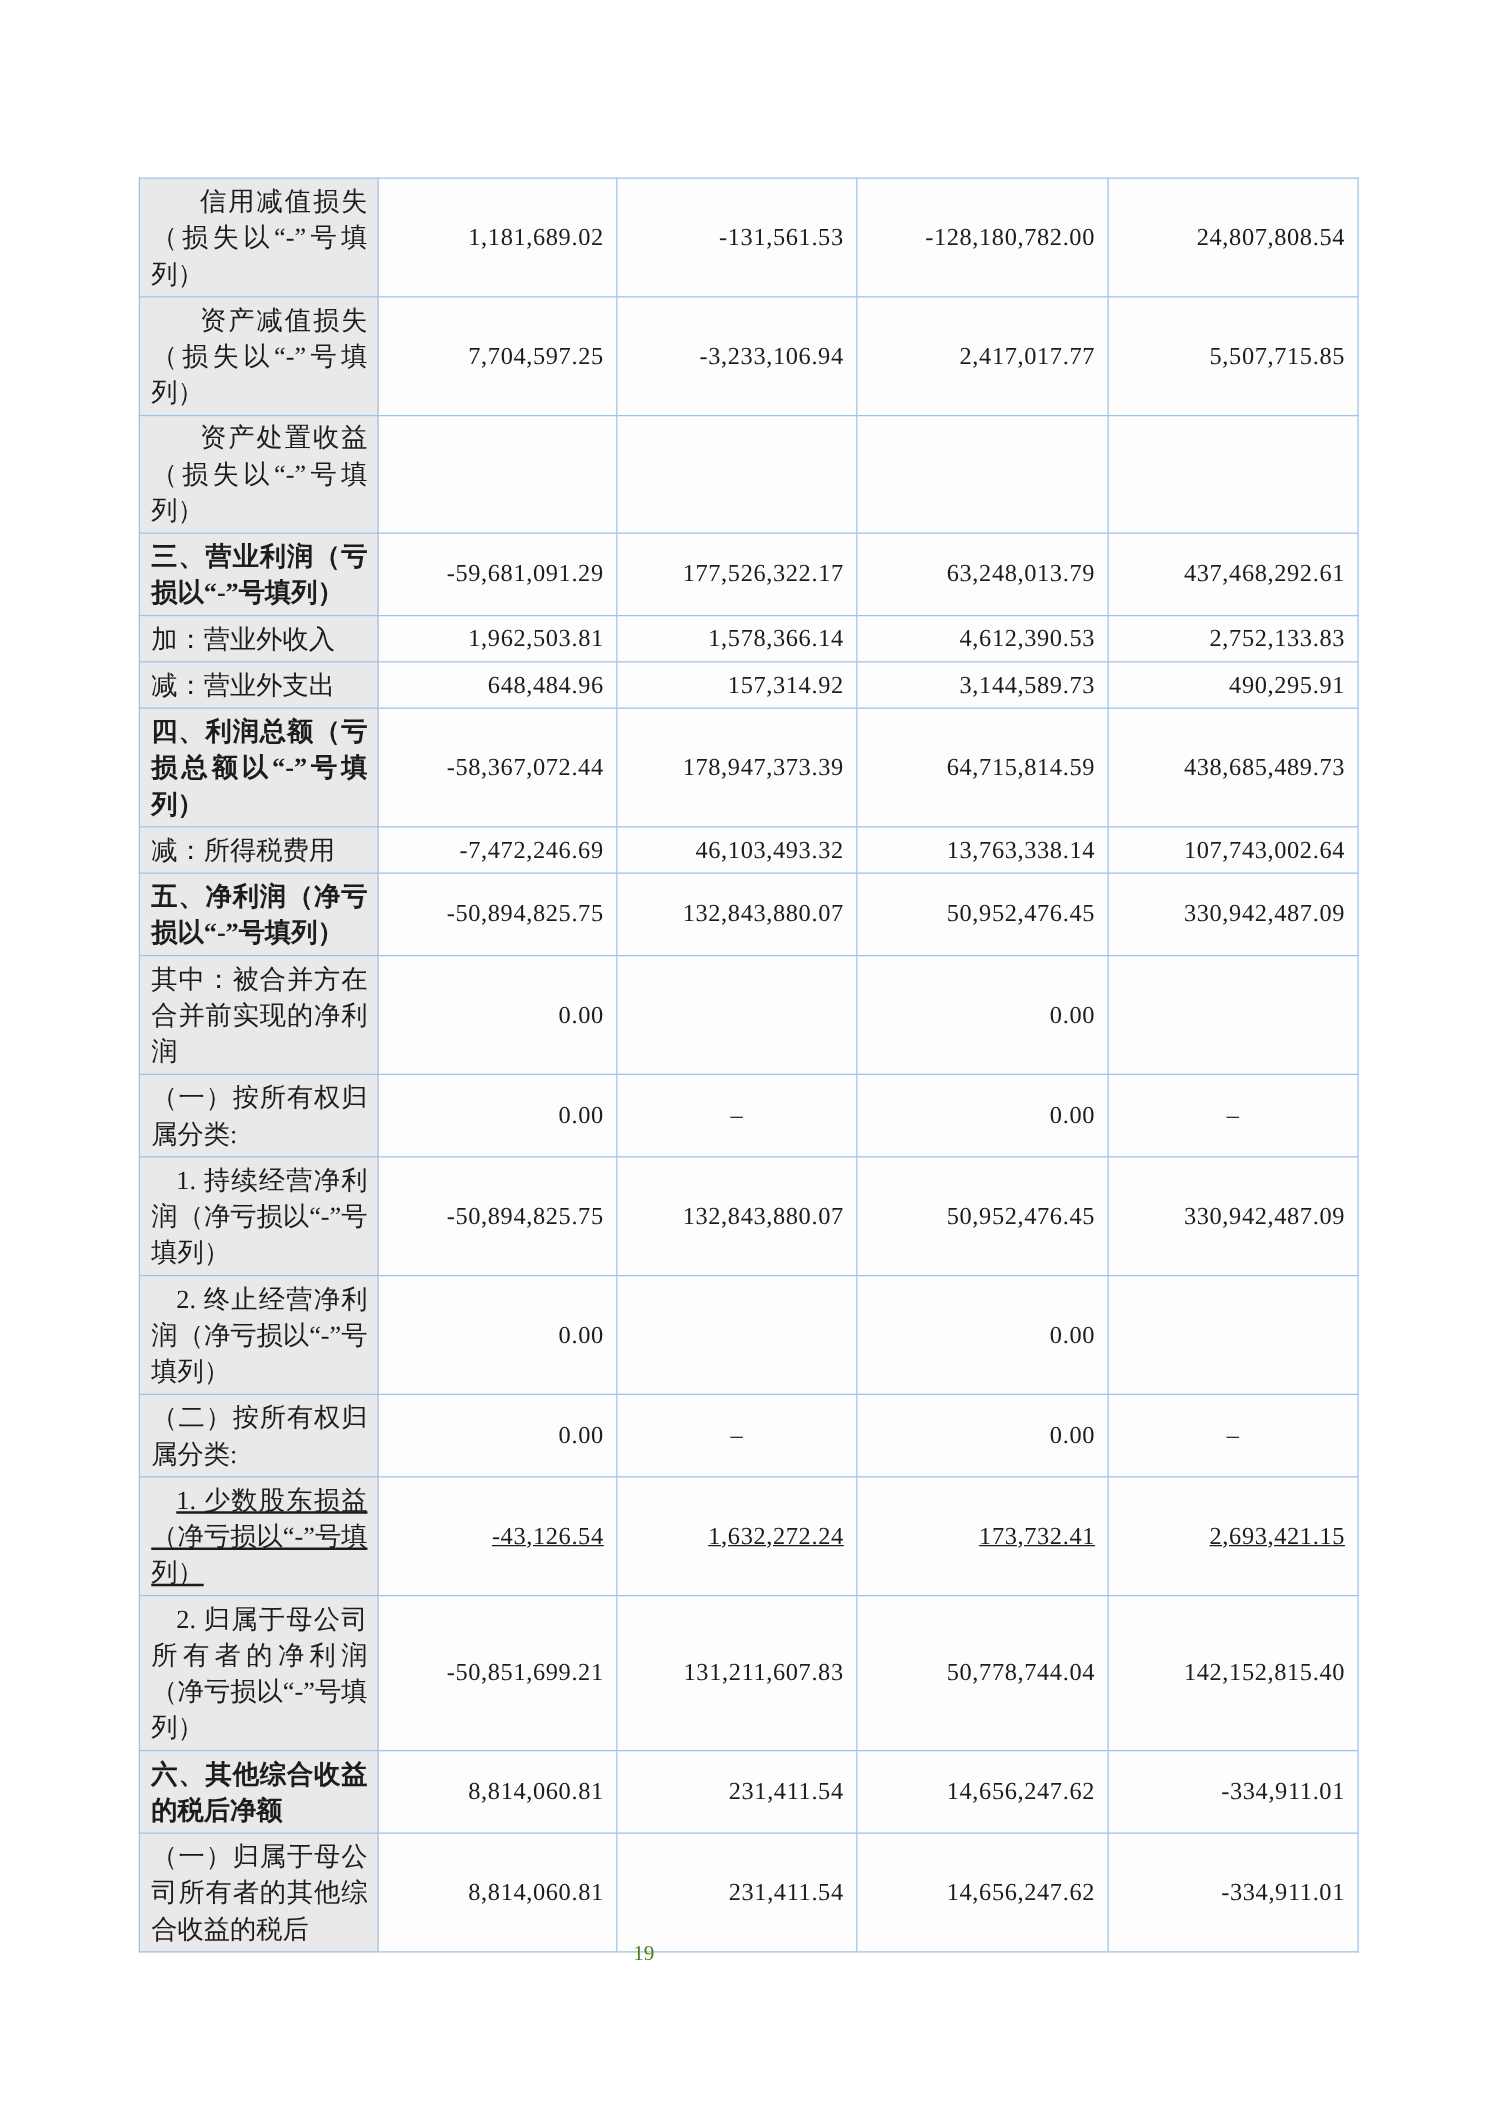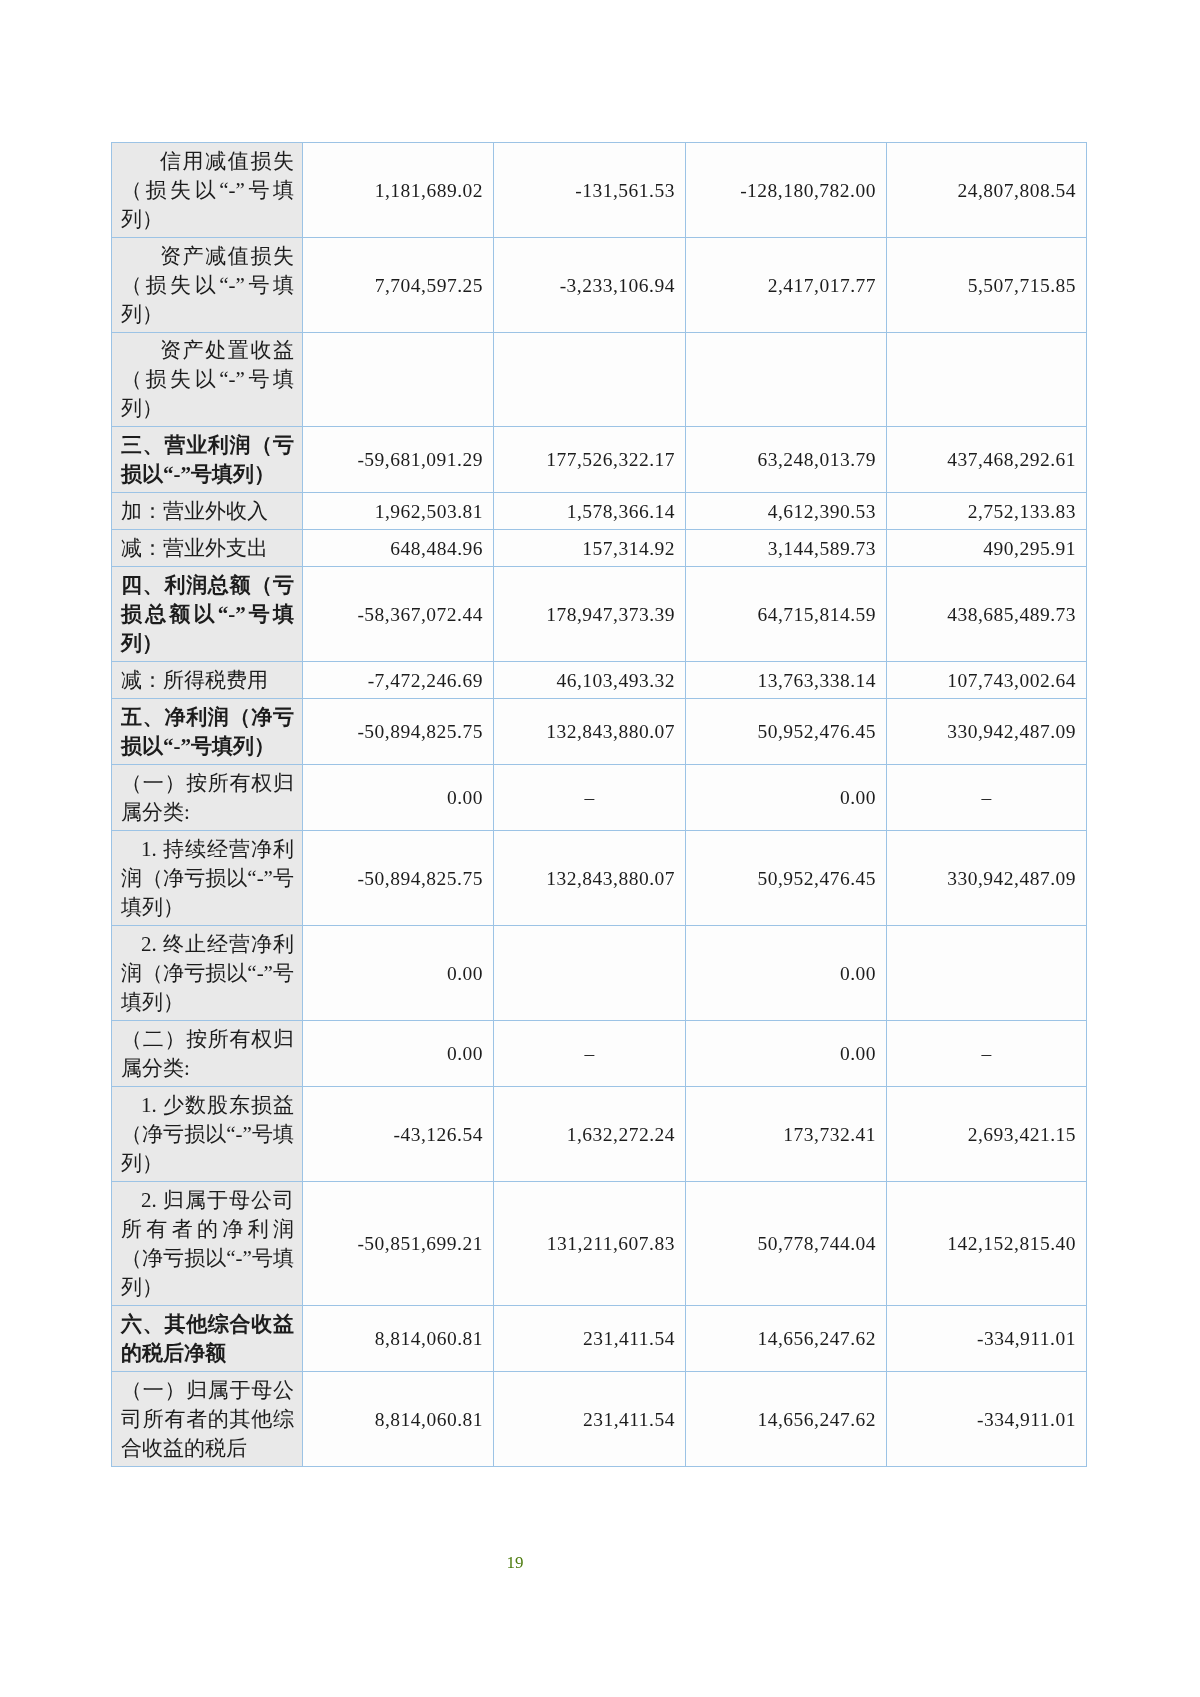--- a/index.html
+++ b/index.html
@@ -136,20 +136,27 @@
           <td class="value">13,763,338.14</td>
           <td class="value">107,743,002.64</td>
         </tr>
         <tr style="height: 66px;">
           <td class="label bold">五、净利润（净亏损以“-”号填列）</td>
           <td class="value">-50,894,825.75</td>
           <td class="value">132,843,880.07</td>
           <td class="value">50,952,476.45</td>
           <td class="value">330,942,487.09</td>
         </tr>
+        <tr style="height: 95px;">
+          <td class="label">其中：被合并方在合并前实现的净利润</td>
+          <td class="value">0.00</td>
+          <td class="value"></td>
+          <td class="value">0.00</td>
+          <td class="value"></td>
+        </tr>
         <tr style="height: 66px;">
           <td class="label">（一）按所有权归属分类:</td>
           <td class="value">0.00</td>
           <td class="value dash">–</td>
           <td class="value">0.00</td>
           <td class="value dash">–</td>
         </tr>
         <tr style="height: 95px;">
           <td class="label indent-1">1. 持续经营净利润（净亏损以“-”号填列）</td>
           <td class="value">-50,894,825.75</td>
@@ -164,21 +171,21 @@
           <td class="value">0.00</td>
           <td class="value"></td>
         </tr>
         <tr style="height: 66px;">
           <td class="label">（二）按所有权归属分类:</td>
           <td class="value">0.00</td>
           <td class="value dash">–</td>
           <td class="value">0.00</td>
           <td class="value dash">–</td>
         </tr>
-        <tr style="height: 95px;">
+        <tr style="height: 95px; text-decoration: underline;">
           <td class="label indent-1">1. 少数股东损益（净亏损以“-”号填列）</td>
           <td class="value">-43,126.54</td>
           <td class="value">1,632,272.24</td>
           <td class="value">173,732.41</td>
           <td class="value">2,693,421.15</td>
         </tr>
         <tr style="height: 124px;">
           <td class="label indent-1">2. 归属于母公司所有者的净利润（净亏损以“-”号填列）</td>
           <td class="value">-50,851,699.21</td>
           <td class="value">131,211,607.83</td>

